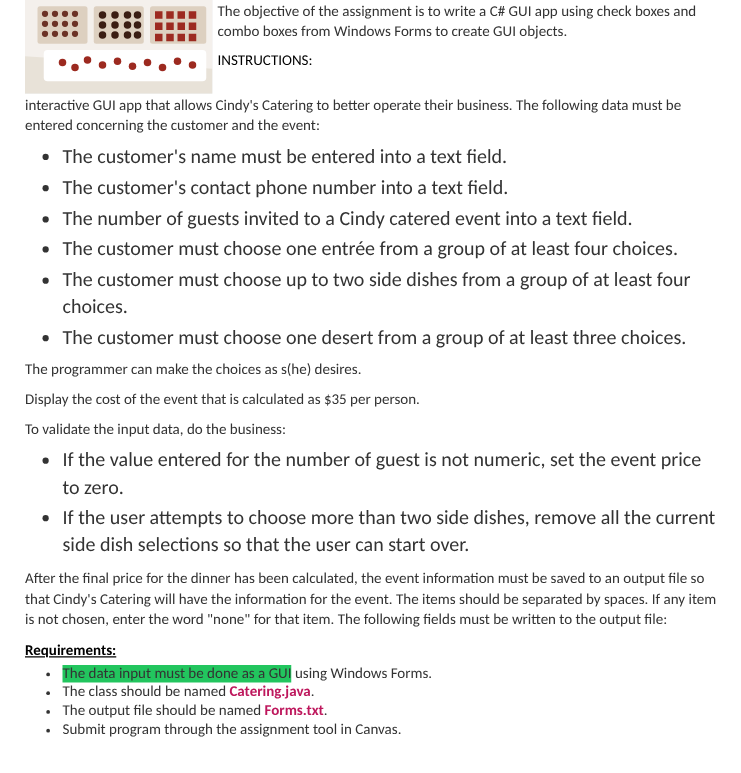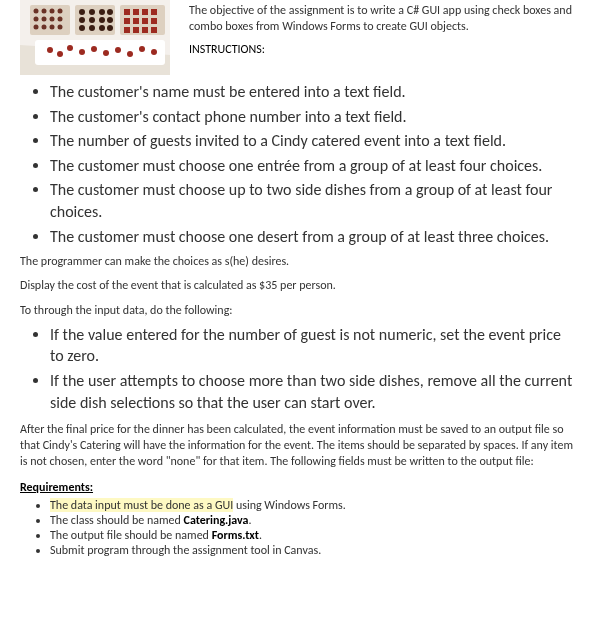--- a/index.html
+++ b/index.html
@@ -10,21 +10,21 @@
     color: #333;
     width: 593px;
     background: #fff;
   }
   .page {
     padding: 0 20px 20px 20px;
   }
   .top-section {
     display: flex;
     align-items: flex-start;
-    gap: 19px;
+    gap: 4px;
   }
   .thumb {
     width: 150px;
     height: 75px;
     background: #eee;
     display: flex;
     align-items: center;
     justify-content: center;
     flex-shrink: 0;
     margin-top: 0;
@@ -71,24 +71,24 @@
     font-size: 12px;
     list-style: disc;
   }
   .req-heading {
     font-weight: bold;
     color: #000;
     text-decoration: underline;
     margin-top: 10px;
   }
   .hl {
-    background: #fef9c3;
+    background: #22c55e;
   }
   .red {
-    color: #000000;
+    color: #be185d;
     font-weight: bold;
   }
 </style>
 </head>
 <body>
 
 <div class="page">
 
   <div class="top-section">
     <div class="thumb">
@@ -146,35 +146,36 @@
           <circle cx="122" cy="49" r="3" fill="#9c2a20"></circle>
         <circle cx="134" cy="52" r="3" fill="#9c2a20"></circle>
       </svg>
     </div>
     <div class="toptext">
       <div class="bodytext">The objective of the assignment is to write a C# GUI app using check boxes and combo boxes from Windows Forms to create GUI objects.</div>
       <div class="heading">INSTRUCTIONS:</div>
     </div>
   </div>
 
+  <div class="bodytext">interactive GUI app that allows Cindy's Catering to better operate their business. The following data must be entered concerning the customer and the event:</div>
 
   <ul class="bullets">
     <li>The customer's name must be entered into a text field.</li>
     <li>The customer's contact phone number into a text field.</li>
     <li>The number of guests invited to a Cindy catered event into a text field.</li>
     <li>The customer must choose one entrée from a group of at least four choices.</li>
     <li>The customer must choose up to two side dishes from a group of at least four choices.</li>
     <li>The customer must choose one desert from a group of at least three choices.</li>
   </ul>
 
   <div class="bodytext">The programmer can make the choices as s(he) desires.</div>
 
   <div class="bodytext" style="margin-top:8px">Display the cost of the event that is calculated as $35 per person.</div>
 
-  <div class="bodytext" style="margin-top:8px">To through the input data, do the following:</div>
+  <div class="bodytext" style="margin-top:8px">To validate the input data, do the business:</div>
 
   <ul class="bullets">
     <li>If the value entered for the number of guest is not numeric, set the event price to zero.</li>
     <li>If the user attempts to choose more than two side dishes, remove all the current side dish selections so that the user can start over.</li>
   </ul>
 
   <div class="bodytext" style="margin-top:8px">After the final price for the dinner has been calculated, the event information must be saved to an output file so that Cindy's Catering will have the information for the event. The items should be separated by spaces. If any item is not chosen, enter the word "none" for that item. The following fields must be written to the output file:</div>
 
 
   <div class="req-heading">Requirements:</div>

